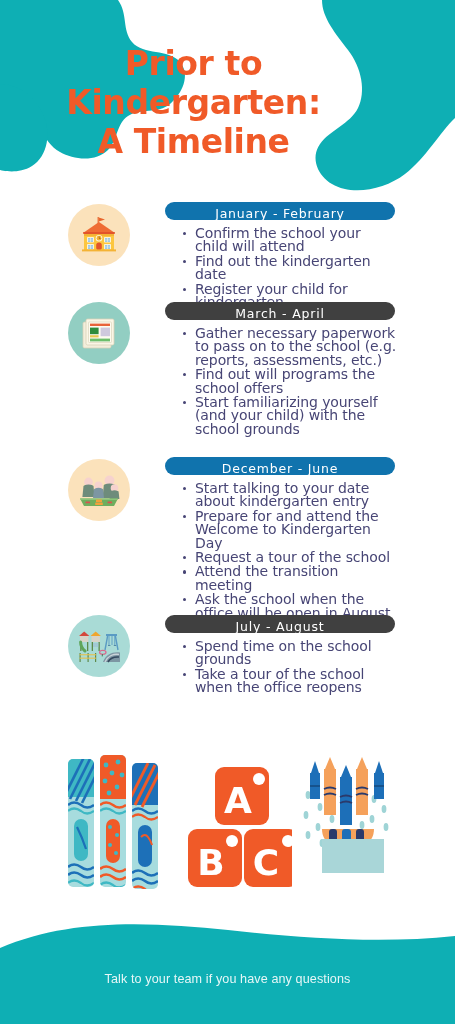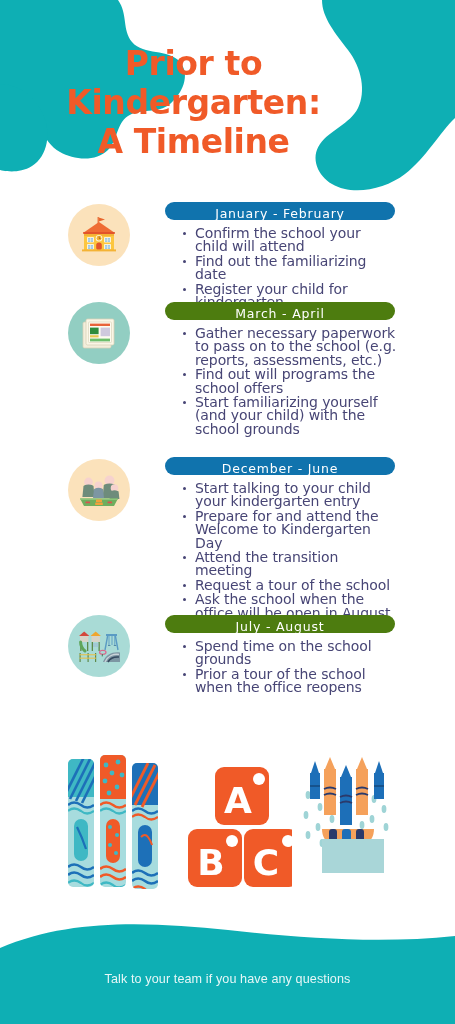--- a/index.html
+++ b/index.html
@@ -55,21 +55,21 @@
     border-radius:12px;
     color:#ffffff;
     font-family:"DejaVu Sans", sans-serif;
     font-size:12.5px;
     font-weight:normal;
     letter-spacing:0.8px;
     text-align:center;
     line-height:23px;
   }
   .pill-blue { background:#1073AD; }
-  .pill-orange { background:#4d7c0f; }
+  .pill-orange { background:#404040; }
 
   ul.bullets {
     list-style:none;
     margin:7px 0 0 16px;
     padding:0;
   }
   ul.bullets li {
     position:relative;
     color:#474575;
     font-family:"DejaVu Sans", sans-serif;
@@ -173,21 +173,21 @@
             <rect x="28" y="34.2" width="2.2" height="1.8"></rect>
               <rect x="30.8" y="34.2" width="2.2" height="1.8"></rect>
           </g>
           <rect x="5" y="36.4" width="34" height="2" fill="#F4B335"></rect>
         </svg>
       </div>
       <div class="t-body">
         <span class="period-pill pill-blue">January - February</span>
         <ul class="bullets">
           <li>Confirm the school your child will attend</li>
-          <li>Find out the familiarizing date</li>
+          <li>Find out the kindergarten date</li>
           <li>Register your child for kindergarten</li>
         </ul>
       </div>
     </div>
 
     <div class="t-row" style="height:155px;">
       <div class="icon-badge" style="top:2px;background:#92CEC2;">
         <svg width="42" height="42" viewBox="0 0 42 42" xmlns="http://www.w3.org/2000/svg">
           <rect x="5" y="10" width="28" height="26" rx="1.6" fill="#F3EEDC" stroke="#D9D2B6" stroke-width="0.8"></rect>
           <rect x="8" y="7" width="28" height="26" rx="1.6" fill="#FAF6E6" stroke="#D9D2B6" stroke-width="0.8"></rect>
@@ -224,24 +224,24 @@
           <path d="M4,31.5 L42,31.5 L41.2,33 L4.8,33 Z" fill="#8CC47A"></path>
           <rect x="20" y="32.4" width="6" height="2.6" rx="0.5" fill="#F2A13C"></rect>
           <rect x="19.2" y="35.4" width="7.6" height="2.6" rx="0.5" fill="#F2A13C"></rect>
           <rect x="31.5" y="34.6" width="4.6" height="1.7" rx="0.6" fill="#D9534F"></rect>
           <rect x="9.5" y="34.6" width="4.6" height="1.7" rx="0.6" fill="#D9534F"></rect>
         </svg>
       </div>
       <div class="t-body">
         <span class="period-pill pill-blue">December - June</span>
         <ul class="bullets">
-          <li>Start talking to your child your kindergarten entry</li>
+          <li>Start talking to your date about kindergarten entry</li>
           <li>Prepare for and attend the Welcome to Kindergarten Day</li>
+          <li>Request a tour of the school</li>
           <li>Attend the transition meeting</li>
-          <li>Request a tour of the school</li>
           <li>Ask the school when the office will be open in August</li>
         </ul>
       </div>
     </div>
 
     <div class="t-row" style="height:110px;">
       <div class="icon-badge" style="top:2px;background:#A9DBD6;">
         <svg width="48" height="44" viewBox="0 0 48 44" xmlns="http://www.w3.org/2000/svg">
 
           <rect x="5" y="12" width="8.4" height="6" fill="#D8D3C8"></rect>
@@ -274,21 +274,21 @@
 
           <path d="M28,38 C31,30 38,27.5 45,28.5 L45,38 Z" fill="#7D96A3"></path>
           <path d="M30,38 C32.8,31.8 38.6,29.6 44,30.4" stroke="#C9D3D8" stroke-width="1.4" fill="none"></path>
           <path d="M33,38 C35,34.4 39.4,32.6 44,33" stroke="#34495E" stroke-width="1.6" fill="none"></path>
         </svg>
       </div>
       <div class="t-body">
         <span class="period-pill pill-orange">July - August</span>
         <ul class="bullets">
           <li>Spend time on the school grounds</li>
-          <li>Prior a tour of the school when the office reopens</li>
+          <li>Take a tour of the school when the office reopens</li>
         </ul>
       </div>
     </div>
 
   </div>
 
   <div class="art-strip">
 
     <div class="art-item" style="left:62px; top:8px;">
       <svg width="108" height="140" viewBox="0 0 108 140" xmlns="http://www.w3.org/2000/svg">

